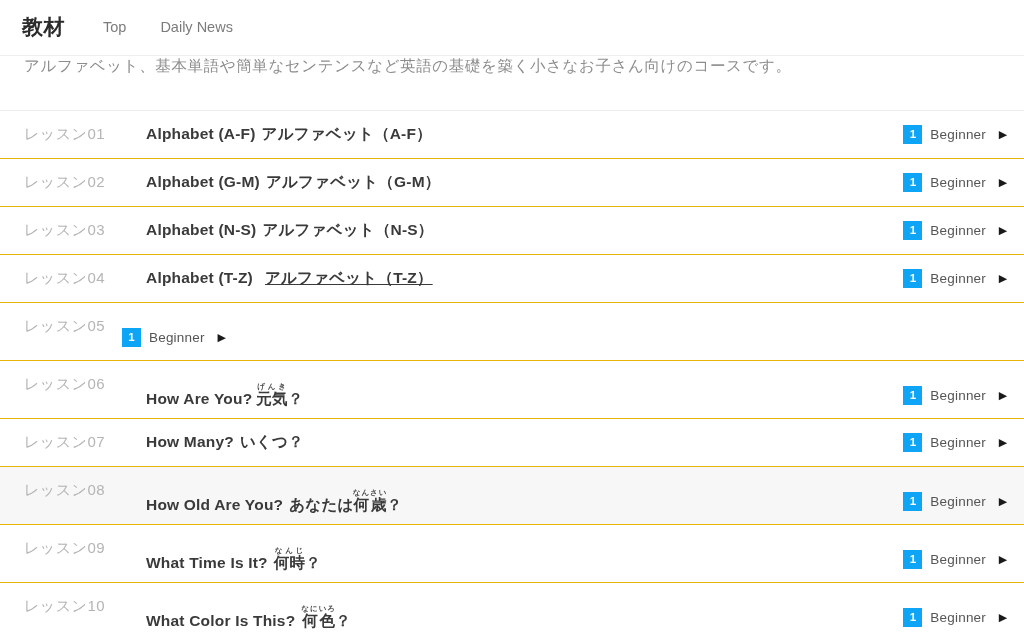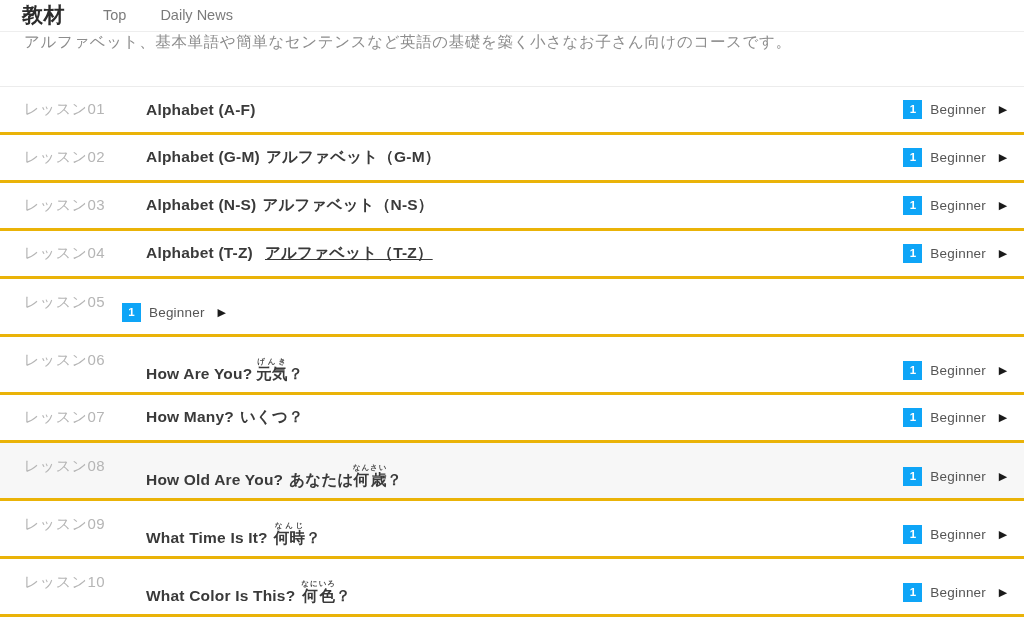--- a/index.html
+++ b/index.html
@@ -12,21 +12,21 @@
 
   body {
     background: #ffffff;
     font-family: "Liberation Sans", "DejaVu Sans", sans-serif;
     color: #333333;
     -webkit-font-smoothing: antialiased;
   }
 
   
   .site-header {
-    height: 32px;
+    height: 56px;
     background: #ffffff;
     border-bottom: 1px solid #eeeeee;
     display: flex;
     align-items: center;
     padding: 0 0 0 22px;
   }
 
   .brand {
     font-size: 21px;
     font-weight: 700;
@@ -70,21 +70,21 @@
   }
 
   
   .lesson-list {
     background: #ffffff;
   }
 
   .lesson-row {
     display: flex;
     align-items: center;
-    border-bottom: 3px solid #eab308;
+    border-bottom: 1px solid #eab308;
     padding: 0 14px 0 24px;
     min-height: 48px;
     cursor: pointer;
     background: #ffffff;
     text-decoration: none;
     color: inherit;
   }
 
   .lesson-row.has-ruby { min-height: 58px; }
 
@@ -182,20 +182,21 @@
 
 <section class="course-desc-wrap">
   <p class="course-desc">アルファベット、基本単語や簡単なセンテンスなど英語の基礎を築く小さなお子さん向けのコースです。</p>
 </section>
 
 <main class="lesson-list" id="lesson-list">
     <a class="lesson-row">
       <span class="lesson-num">レッスン01</span>
       <span class="lesson-title">
         <span>Alphabet (A-F)</span>
+        <span style="margin-left: 6px;">アルファベット（A-F）</span>
       </span>
       <span class="lesson-meta">
         <span class="level-badge">1</span>
         <span class="level-label">Beginner</span>
         <span class="chevron-right">▶</span>
       </span>
     </a>
     <a class="lesson-row">
       <span class="lesson-num">レッスン02</span>
       <span class="lesson-title">

